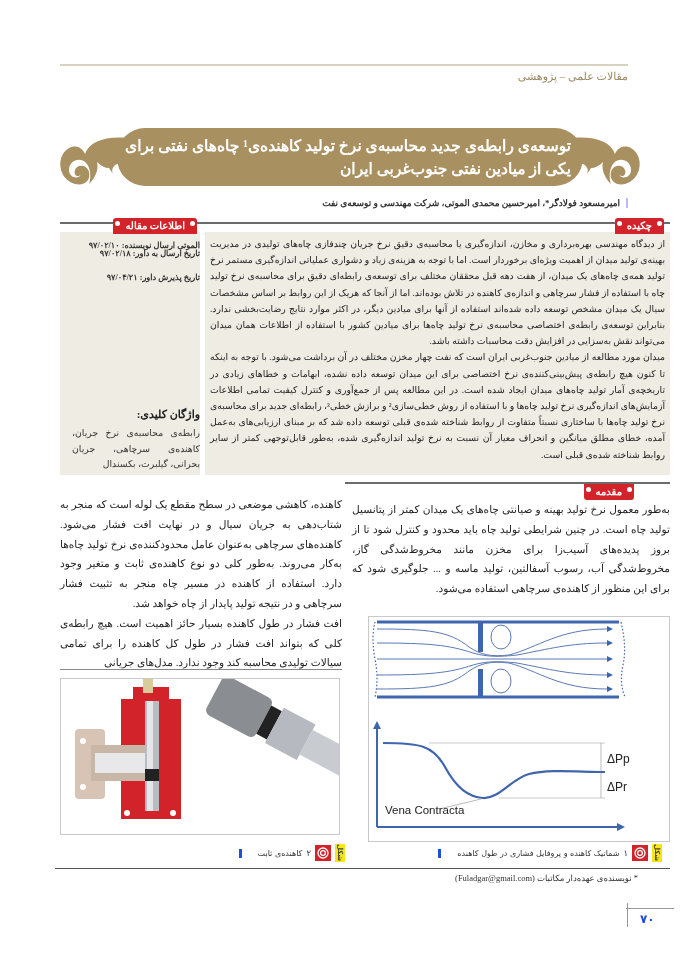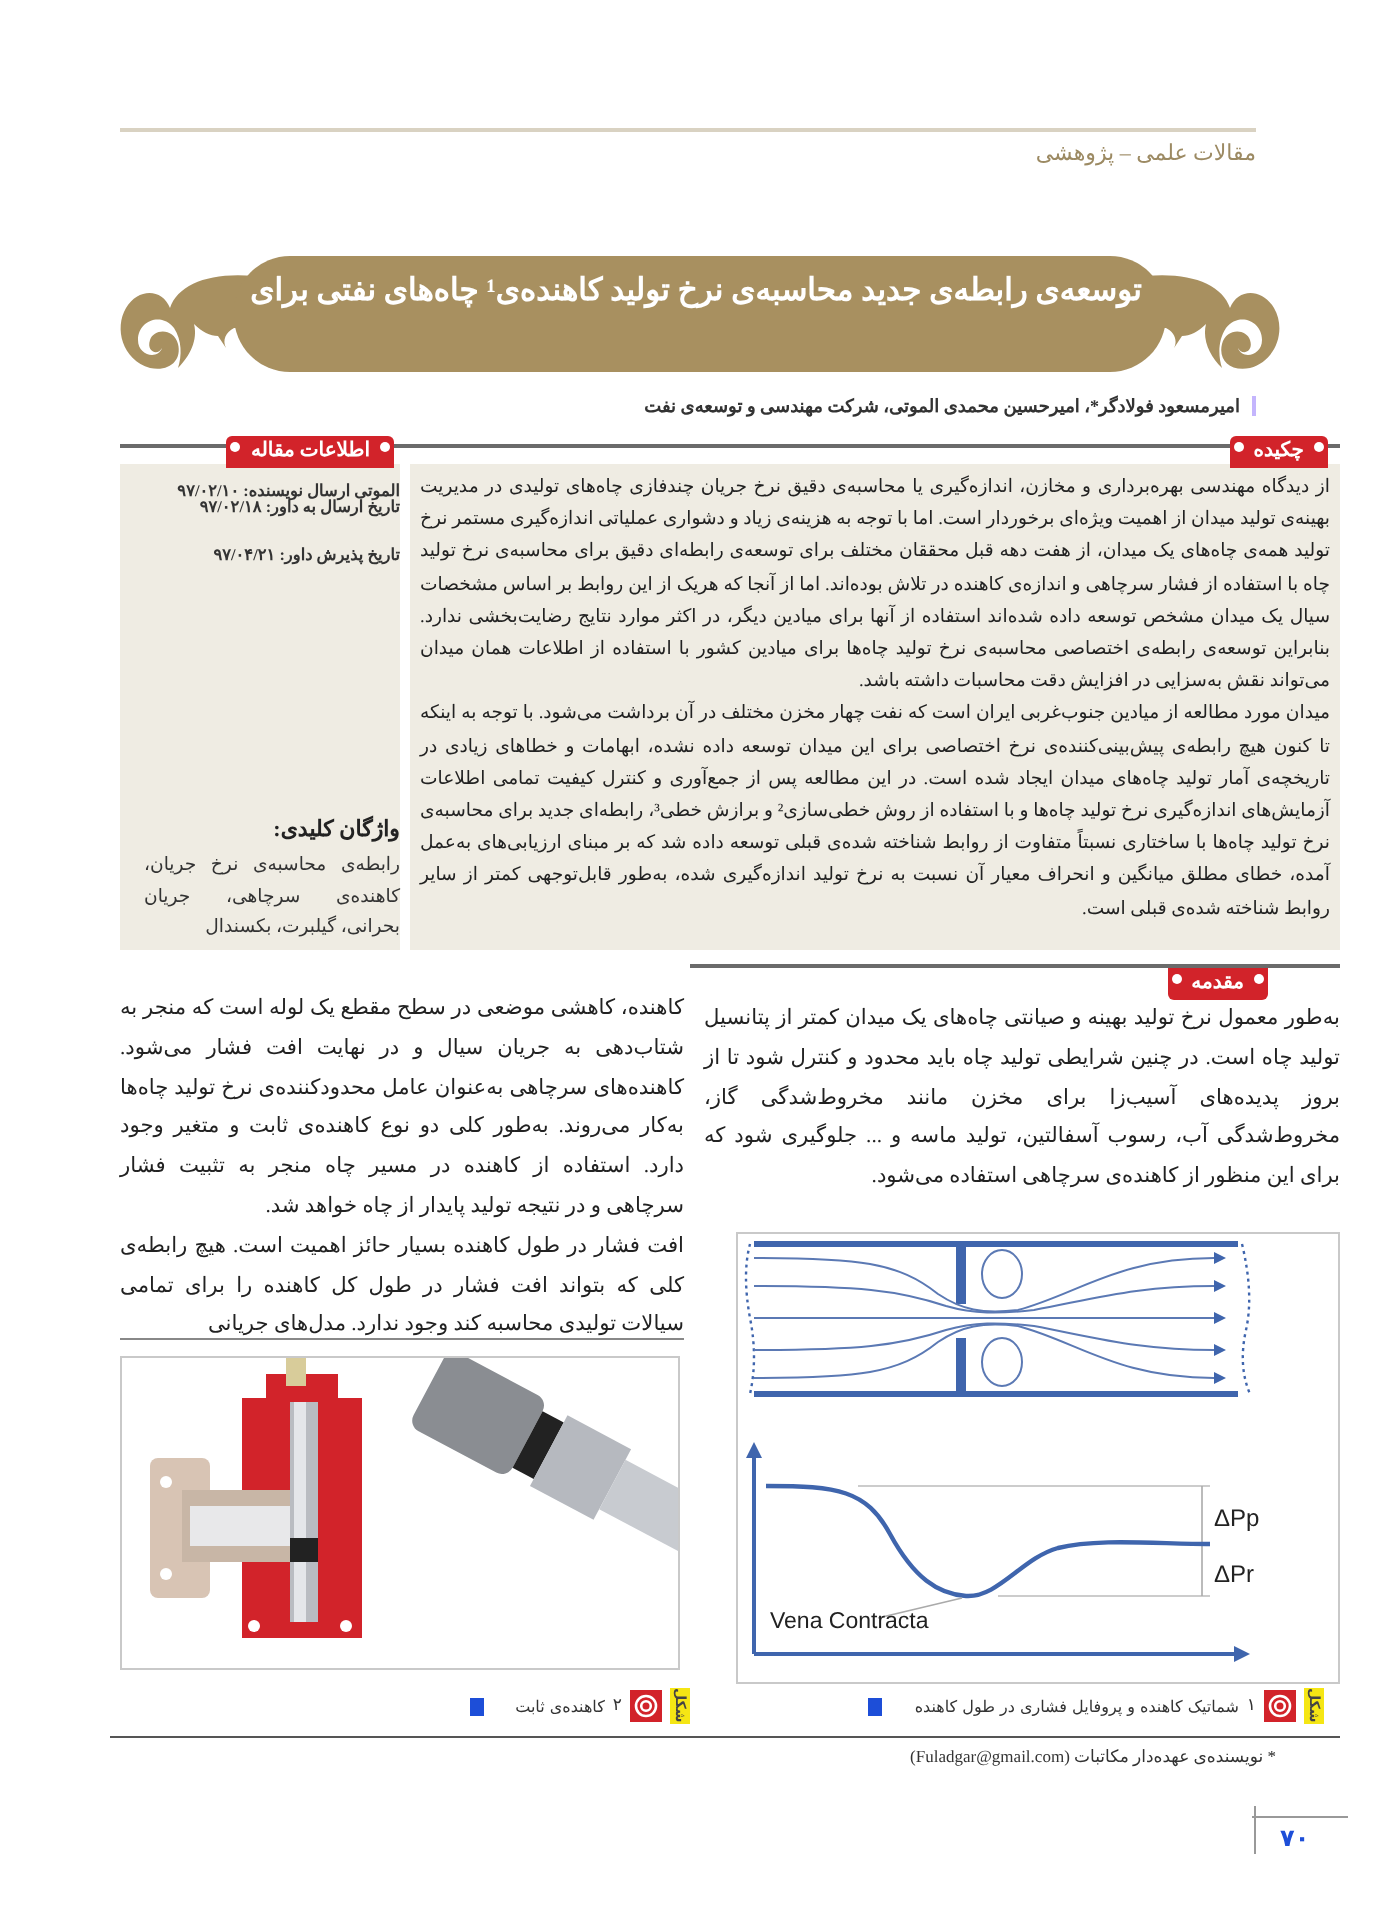--- a/index.html
+++ b/index.html
@@ -38,21 +38,21 @@
   .col-right { position:absolute; left:352px; top:500px; width:318px; font-size:10.6px; line-height:19.8px; text-align:justify; text-align-last:right; }
   .col-left { position:absolute; left:60px; top:495px; width:282px; font-size:10.6px; line-height:19.8px; text-align:justify; text-align-last:right; }
 
   
   .fig1 { position:absolute; left:368px; top:616px; width:300px; height:224px; border:1px solid #c9c9c9; background:#fff; }
   .fig2 { position:absolute; left:60px; top:678px; width:278px; height:155px; border:1px solid #c9c9c9; background:#fff; }
 
   .caption { position:absolute; font-size:8.5px; color:#333; display:flex; align-items:center; gap:4px; direction:rtl; }
   .cap-shekl { background:#f5e614; color:#444; font-size:7px; font-weight:bold; width:10px; height:18px; display:flex; align-items:center; justify-content:center; writing-mode:vertical-rl; }
   .cap-icon { width:16px; height:16px; background:#d2232a; display:flex; align-items:center; justify-content:center; }
-  .cap-num { font-size:8px; padding-left:16px; border-left:7px solid #1d4ed8;margin-left:31px; }
+  .cap-num { font-size:8px; padding-left:16px; border-left:3px solid #1d4ed8;margin-left:31px; }
 
   .foot-rule { position:absolute; left:55px; top:868px; width:615px; height:1px; background:#555; }
   .footnote { position:absolute; right:62px; top:873px; font-size:8.5px; color:#333; }
   .page-no-rule { position:absolute; left:626px; top:908px; width:48px; height:1px; background:#999; }
   .page-no-vrule { position:absolute; left:627px; top:903px; width:1px; height:24px; background:#999; }
   .page-no { position:absolute; left:640px; top:912px; font-size:12px; font-weight:bold; color:#1d4ed8; }
 </style>
 </head>
 <body>
 
@@ -62,20 +62,21 @@
 <div class="banner-wrap">
   <svg class="scroll left" viewBox="0 0 74 56">
     <path d="M72 4 C50 2 34 8 30 20 C26 10 14 10 8 20 C2 30 6 46 20 50 C30 52 36 46 34 38 C32 30 22 30 20 36 C18 42 24 44 26 40 C24 46 14 44 14 36 C14 26 26 22 32 30 C36 36 36 44 34 50 C40 44 44 36 42 28 C46 32 50 34 54 34 L58 40 C56 36 58 32 62 30 L72 30 Z" fill="#a89060"></path>
   </svg>
   <div class="banner"></div>
   <svg class="scroll right" viewBox="0 0 74 56" style="transform:scaleX(-1)">
     <path d="M72 4 C50 2 34 8 30 20 C26 10 14 10 8 20 C2 30 6 46 20 50 C30 52 36 46 34 38 C32 30 22 30 20 36 C18 42 24 44 26 40 C24 46 14 44 14 36 C14 26 26 22 32 30 C36 36 36 44 34 50 C40 44 44 36 42 28 C46 32 50 34 54 34 L58 40 C56 36 58 32 62 30 L72 30 Z" fill="#a89060"></path>
   </svg>
   <div class="banner-title rtl">
     <div>توسعه‌ی رابطه‌ی جدید محاسبه‌ی نرخ تولید کاهنده‌ی¹ چاه‌های نفتی برای</div>
+    <div>یکی از میادین نفتی جنوب‌غربی ایران</div>
   </div>
 </div>
 
 <div class="authors rtl">امیرمسعود فولادگر*، امیرحسین محمدی الموتی، شرکت مهندسی و توسعه‌ی نفت</div>
 
 <div class="hr-dark" style="left:60px; top:222px; width:610px;"></div>
 
 <div class="abstract-box"></div>
 <div class="tag rtl" style="right:36px; top:218px;">چکیده</div>
 <div class="abstract-text rtl">

